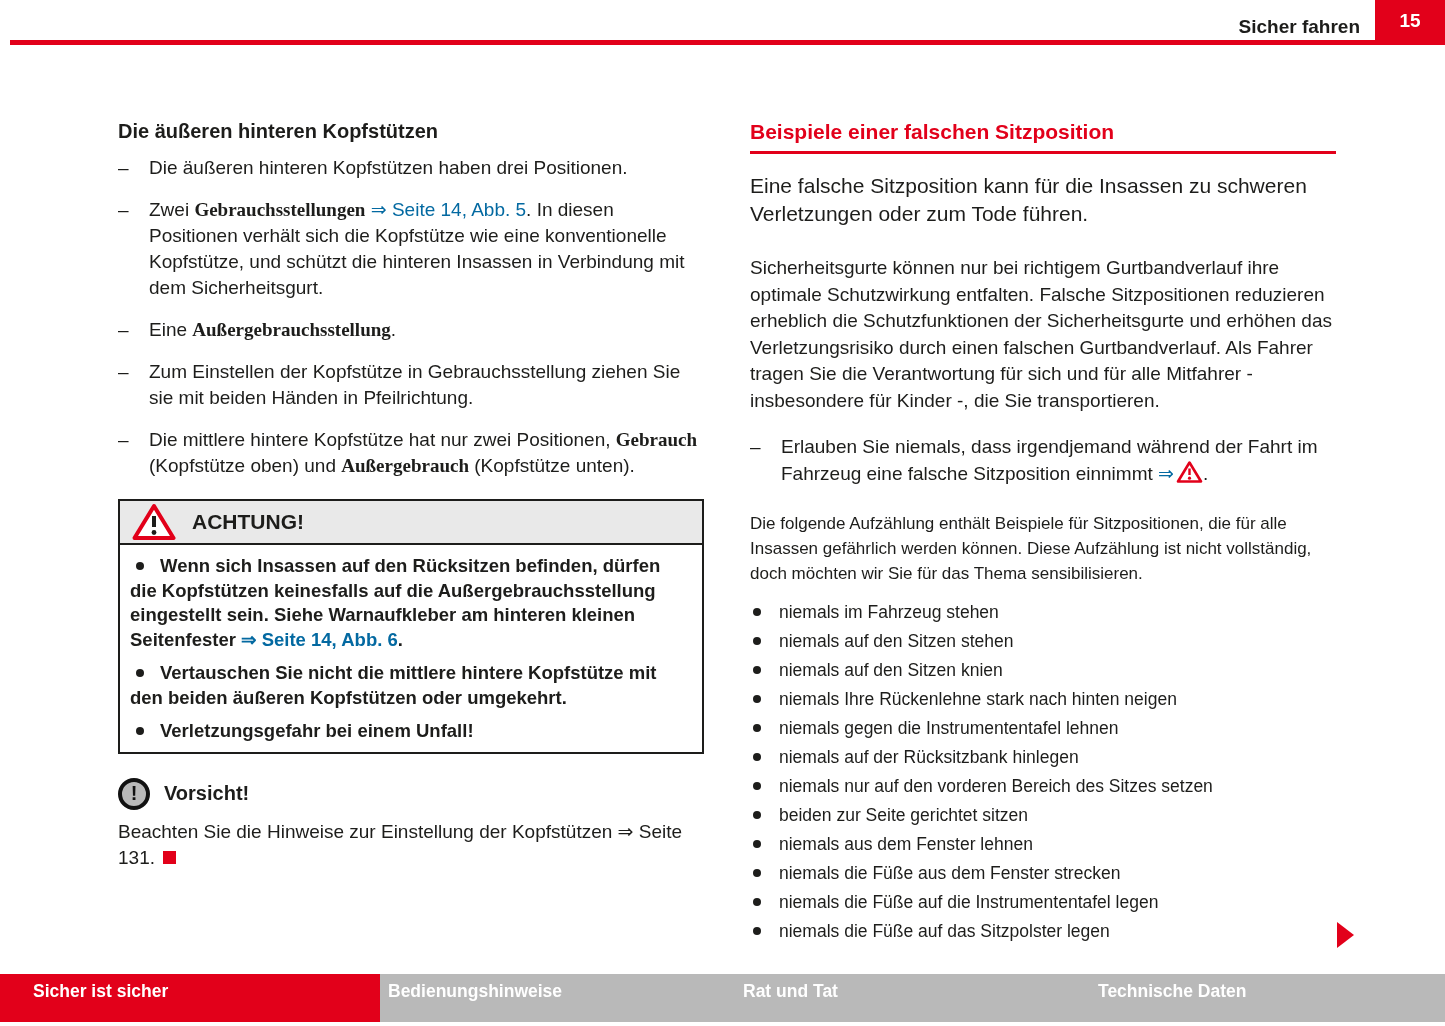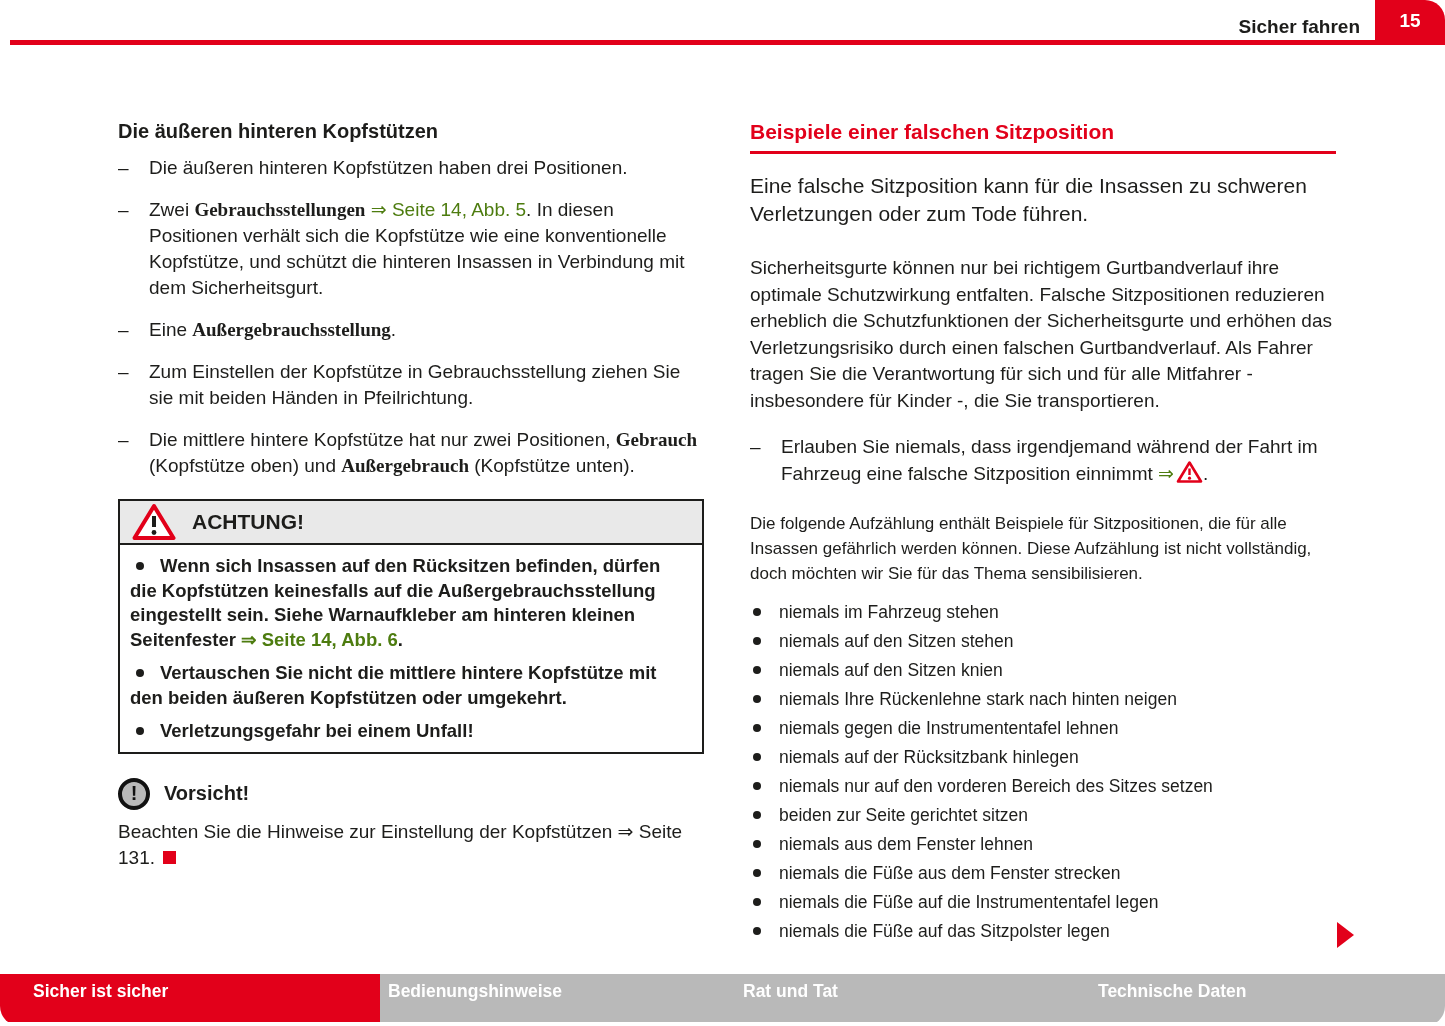--- a/index.html
+++ b/index.html
@@ -1,39 +1,39 @@
 <!DOCTYPE html>
 <html><head>
 <meta charset="utf-8">
 <style>
   html,body { margin:0; padding:0; background:#fff; }
   .page {
     position:relative; width:1445px; height:1026px; background:#fff;
-    font-family:"Liberation Sans", sans-serif; color:#1d1d1b; overflow:hidden;border-radius:20px;
+    font-family:"Liberation Sans", sans-serif; color:#1d1d1b; overflow:hidden;
   }
   
   .header-title { position:absolute; top:16px; right:85px; font-size:19px; font-weight:bold; }
   .page-num {
     position:absolute; top:0; right:0; width:70px; height:45px; background:#e2001a;
     color:#fff; font-weight:bold; font-size:19px; display:flex; align-items:center;
     justify-content:center; box-sizing:border-box; padding-bottom:3px;
   }
   .header-rule { position:absolute; top:40px; left:10px; right:0; height:5px; background:#e2001a; }
 
   
   .col-left  { position:absolute; left:118px; top:120px; width:586px; }
   .col-right { position:absolute; left:750px; top:120px; width:586px; }
 
   .sec-heading { font-size:20px; font-weight:bold; margin:0 0 12px; }
   .sec-heading.mt { margin-top:20px; }
 
   .dash-item { position:relative; padding-left:31px; font-size:19px; line-height:26px; margin:0 0 16px; }
   .dash-item .dash { position:absolute; left:0; top:0; }
   .b { font-weight:bold;font-family:Liberation Serif, serif; }
-  .ref-link { color:#4d7c0f; text-decoration:none; cursor:pointer; }
+  .ref-link { color:#0369a1; text-decoration:none; cursor:pointer; }
 
   
   .warn-box { border:2px solid #1d1d1b; margin-top:20px; }
   .warn-head {
     background:#e9e9e9; border-bottom:2px solid #1d1d1b; display:flex; align-items:center;
     gap:16px; padding:5px 12px; height:44px; box-sizing:border-box;
   }
   .warn-head .warn-title { font-size:21px; font-weight:bold; }
   .warn-body { padding:9px 10px 8px; }
   .warn-item { font-size:18.5px; line-height:24.5px; font-weight:bold; margin:0 0 9px; }

